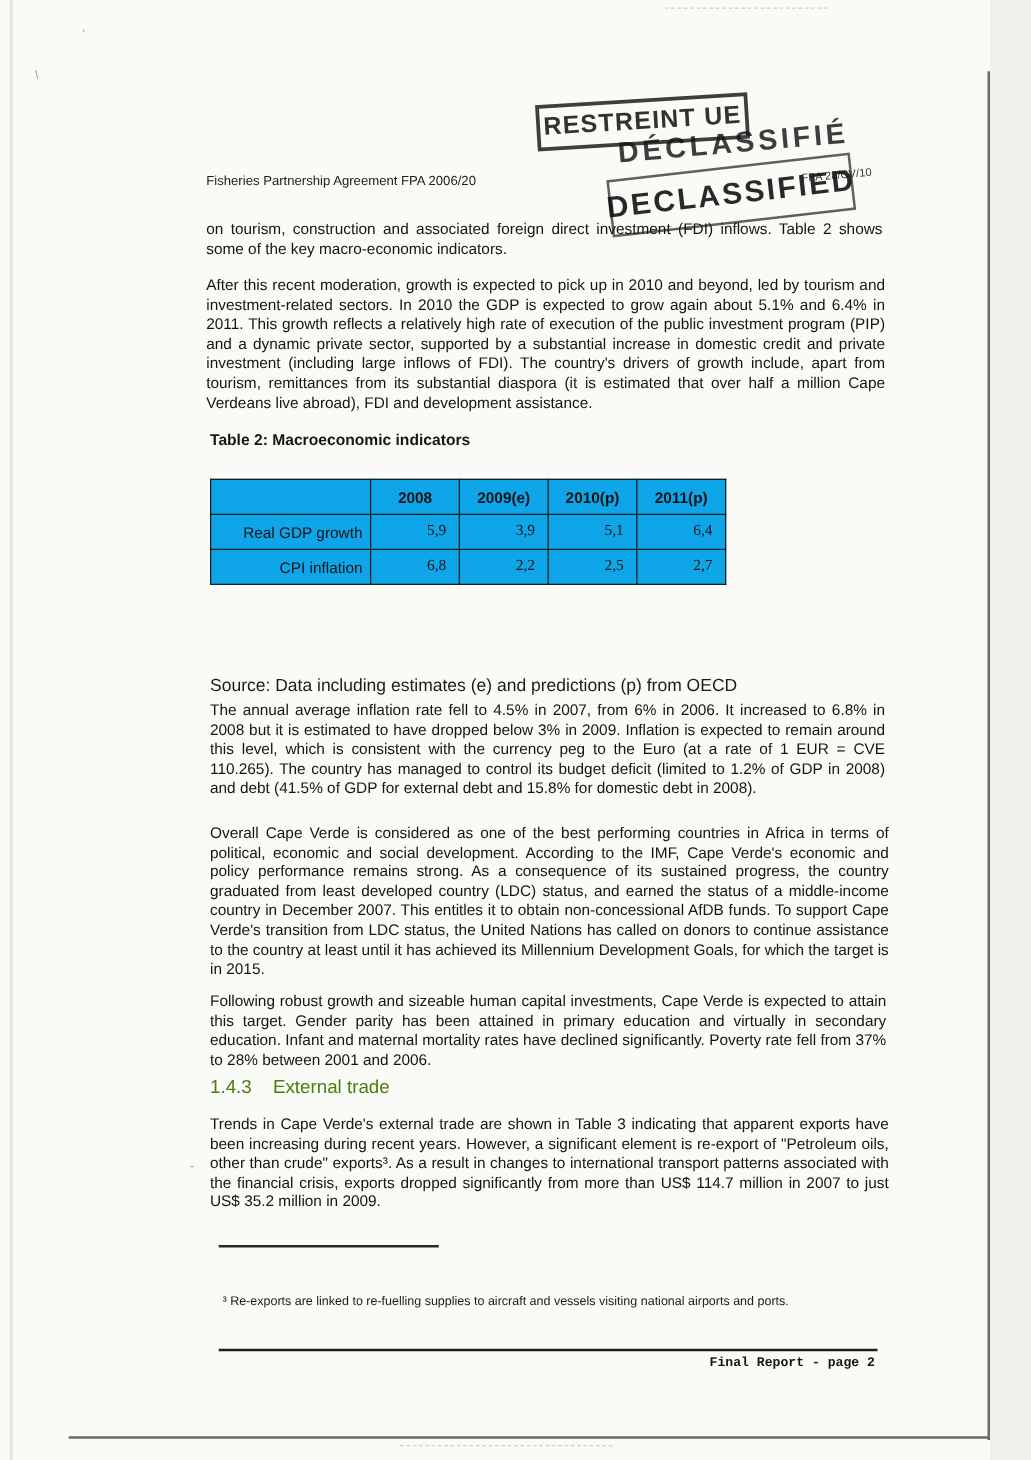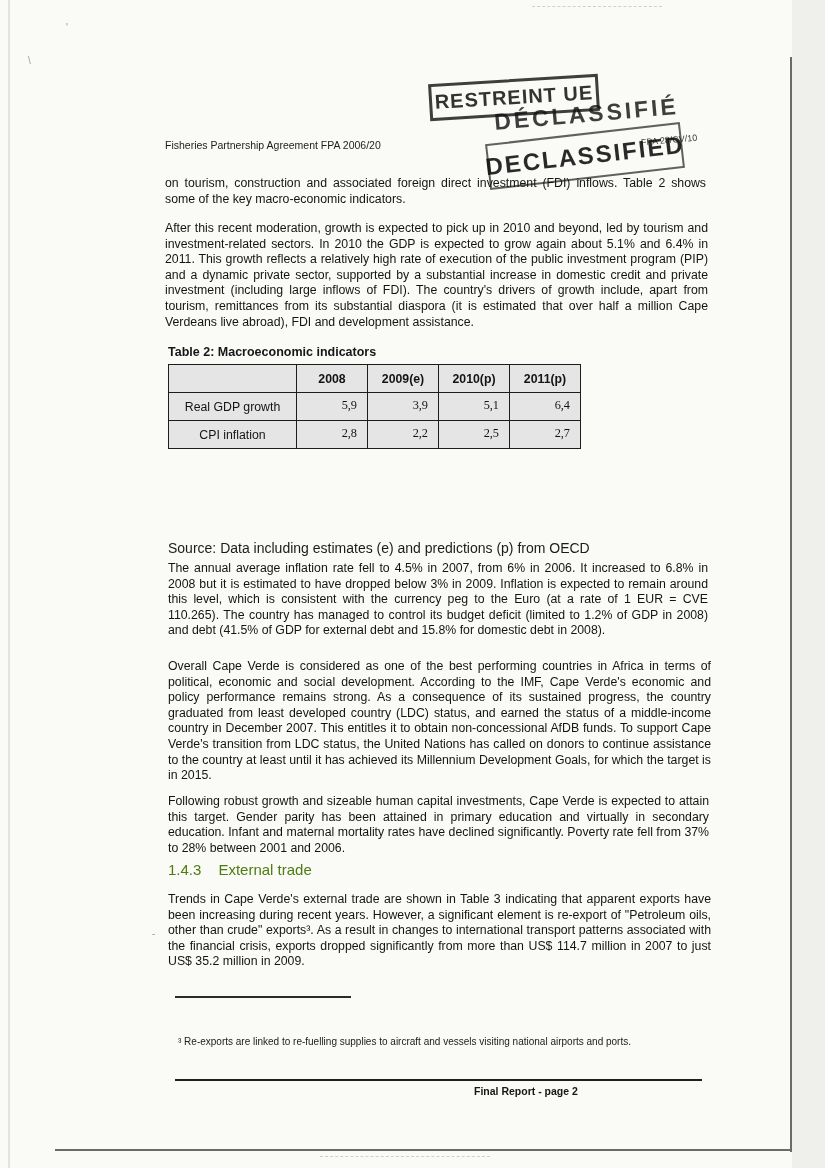--- a/index.html
+++ b/index.html
@@ -51,46 +51,46 @@
   .p1 { left:165px; top:176px; width:541px; }
   .p2 { left:165px; top:221px; width:543px; }
   .p3 { left:168px; top:561px; width:540px; }
   .p4 { left:168px; top:659px; width:543px; }
   .p5 { left:168px; top:794px; width:541px; }
   .p6 { left:168px; top:892px; width:543px; }
 
   
   .table-caption { left:168px; top:345px; font-size:12.5px; font-weight:bold; }
   .macro-table {
-    position:absolute; left:168px; top:364px;
+    position:absolute; left:168px; top:383px;
     border-collapse:collapse; font-size:12.3px; color:#141414;
-    background:#e5e5e5;
+    background:#0ea5e9;
   }
   .macro-table th, .macro-table td { border:1px solid #1d1d1b; }
   .macro-table th { font-weight:bold; text-align:center; height:28px; padding:2px 6px; }
-  .macro-table td.lbl { text-align:center; padding:5px 6px; vertical-align:middle; }
+  .macro-table td.lbl { text-align:right; padding:5px 6px; vertical-align:middle; }
   .macro-table td.num { text-align:right; padding:5px 10px 2px 4px; vertical-align:top;font-family:Liberation Serif, serif; }
   .col-label { width:128px; }
   .col-year { width:71px; }
   .row-1 td { height:28px; }
   .row-2 td { height:28px; }
   .row-3 td { height:42px; }
   .row-4 td { height:42px; }
 
   .table-source { left:168px; top:540px; font-size:14px; color:#1b1b1b; }
 
   
   .section-heading { left:168px; top:861px; font-size:15px; color:#4d7c0f; }
   .section-heading .sec-title { margin-left:17px; }
 
   
   .footnote-rule { left:175px; top:996px; width:176px; height:2px; background:#2a2a28; }
   .footnote { left:178px; top:1036px; width:530px; font-size:10px; color:#1a1a1a; }
   .footer-rule { left:175px; top:1079px; width:527px; height:2px; background:#1f1f1d; }
-  .footer-text { left:474px; top:1085px; width:200px; font-size:10.5px; font-weight:bold; color:#161616; }
+  .footer-text { left:500px; top:1085px; width:200px; text-align:right; font-size:10.5px; font-weight:bold; color:#161616;font-family:Liberation Mono, monospace; }
 </style>
 </head>
 <body>
 
 <div class="page">
 
   <div class="abs edge-right-outer"></div>
   <div class="abs edge-right"></div>
   <div class="abs edge-bottom"></div>
   <div class="abs edge-left"></div>
@@ -131,21 +131,21 @@
     <tbody>
       <tr class="row-1">
         <td class="lbl">Real GDP growth</td>
         <td class="num">5,9</td>
         <td class="num">3,9</td>
         <td class="num">5,1</td>
         <td class="num">6,4</td>
       </tr>
       <tr class="row-2">
         <td class="lbl">CPI inflation</td>
-        <td class="num">2,8</td>
+        <td class="num">6,8</td>
         <td class="num">2,2</td>
         <td class="num">2,5</td>
         <td class="num">2,7</td>
       </tr>
     </tbody>
   </table>
   <div class="abs table-source">Source: Data including estimates (e) and predictions (p) from OECD</div>
 
   <div class="abs body-text p3">The annual average inflation rate fell to 4.5% in 2007, from 6% in 2006. It increased to 6.8% in 2008 but it is estimated to have dropped below 3% in 2009. Inflation is expected to remain around this level, which is consistent with the currency peg to the Euro (at a rate of 1 EUR = CVE 110.265). The country has managed to control its budget deficit (limited to 1.2% of GDP in 2008) and debt (41.5% of GDP for external debt and 15.8% for domestic debt in 2008).</div>
   <div class="abs body-text p4">Overall Cape Verde is considered as one of the best performing countries in Africa in terms of political, economic and social development. According to the IMF, Cape Verde's economic and policy performance remains strong. As a consequence of its sustained progress, the country graduated from least developed country (LDC) status, and earned the status of a middle-income country in December 2007. This entitles it to obtain non-concessional AfDB funds. To support Cape Verde's transition from LDC status, the United Nations has called on donors to continue assistance to the country at least until it has achieved its Millennium Development Goals, for which the target is in 2015.</div>

